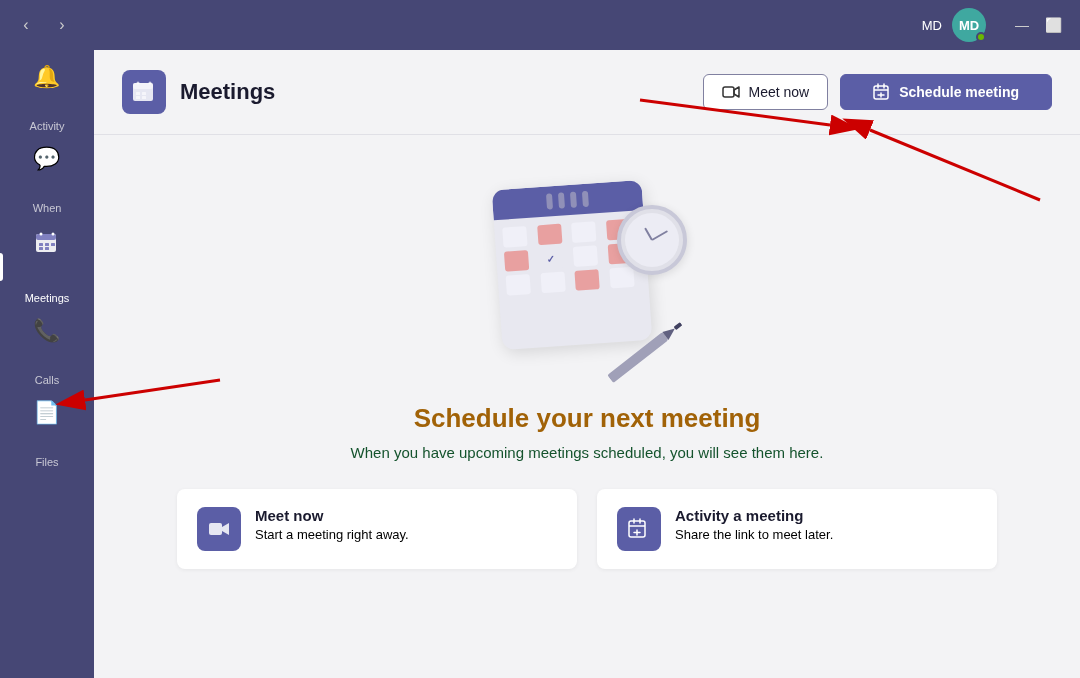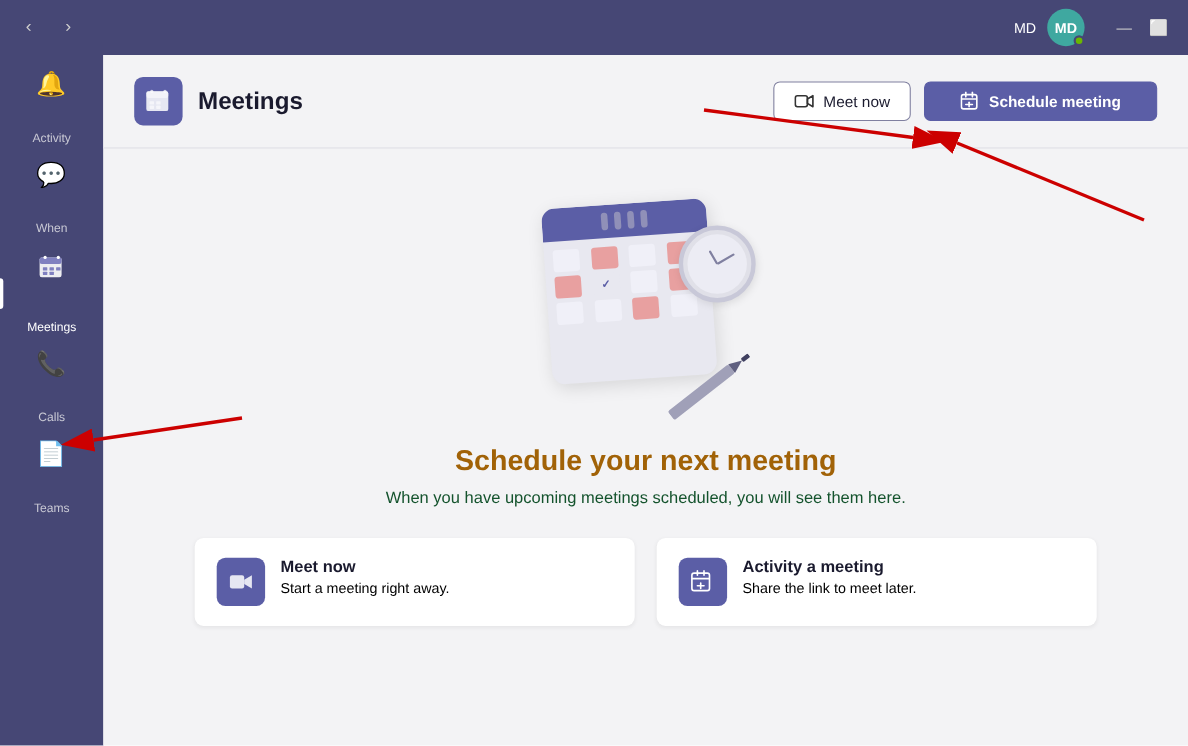--- a/index.html
+++ b/index.html
@@ -242,21 +242,21 @@
         </svg>
       </span>
       <span class="label">Meetings</span>
     </div>
     <div class="sidebar-item">
       <span class="icon">📞</span>
       <span class="label">Calls</span>
     </div>
     <div class="sidebar-item">
       <span class="icon">📄</span>
-      <span class="label">Teams</span>
+      <span class="label">Files</span>
     </div>
   </div>
 
   <div class="content">
 
     <div class="content-header">
       <div class="page-icon-wrap">
         <svg width="26" height="26" viewBox="0 0 26 26" fill="none">
           <rect x="2" y="4" width="20" height="18" rx="2" fill="white" opacity="0.85"></rect>
           <rect x="2" y="4" width="20" height="6" rx="2" fill="white" opacity="0.5"></rect>

